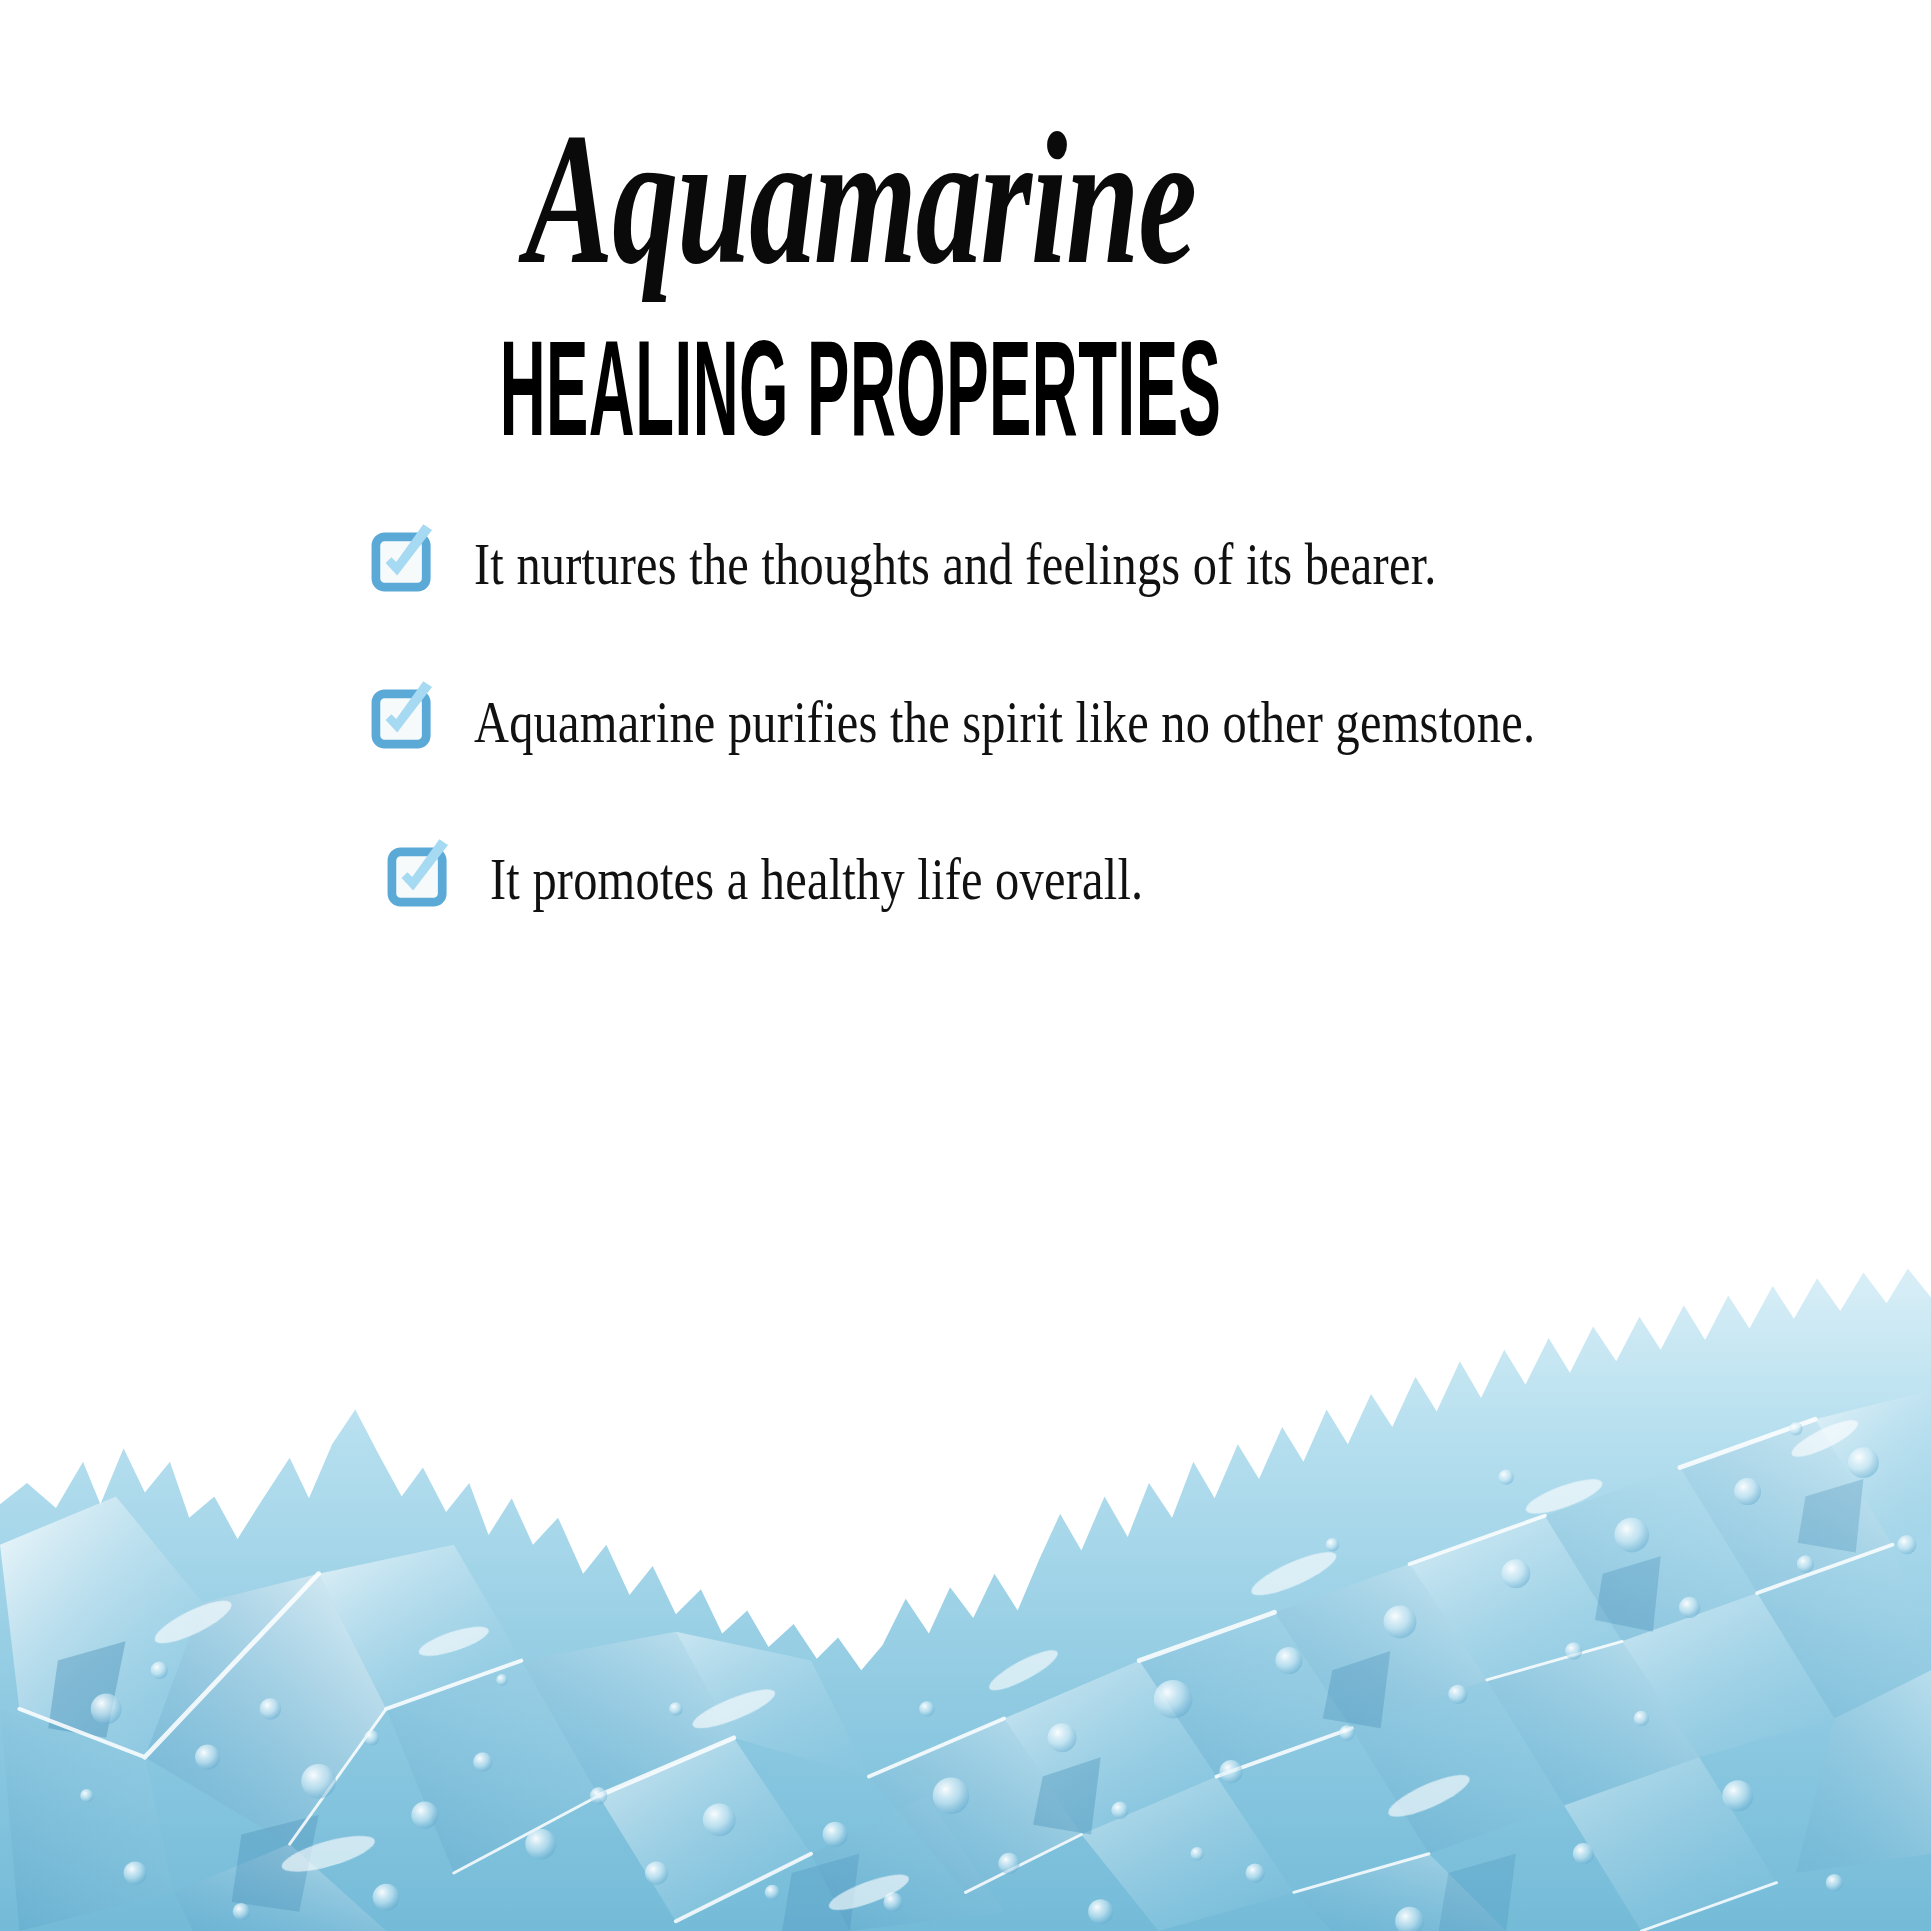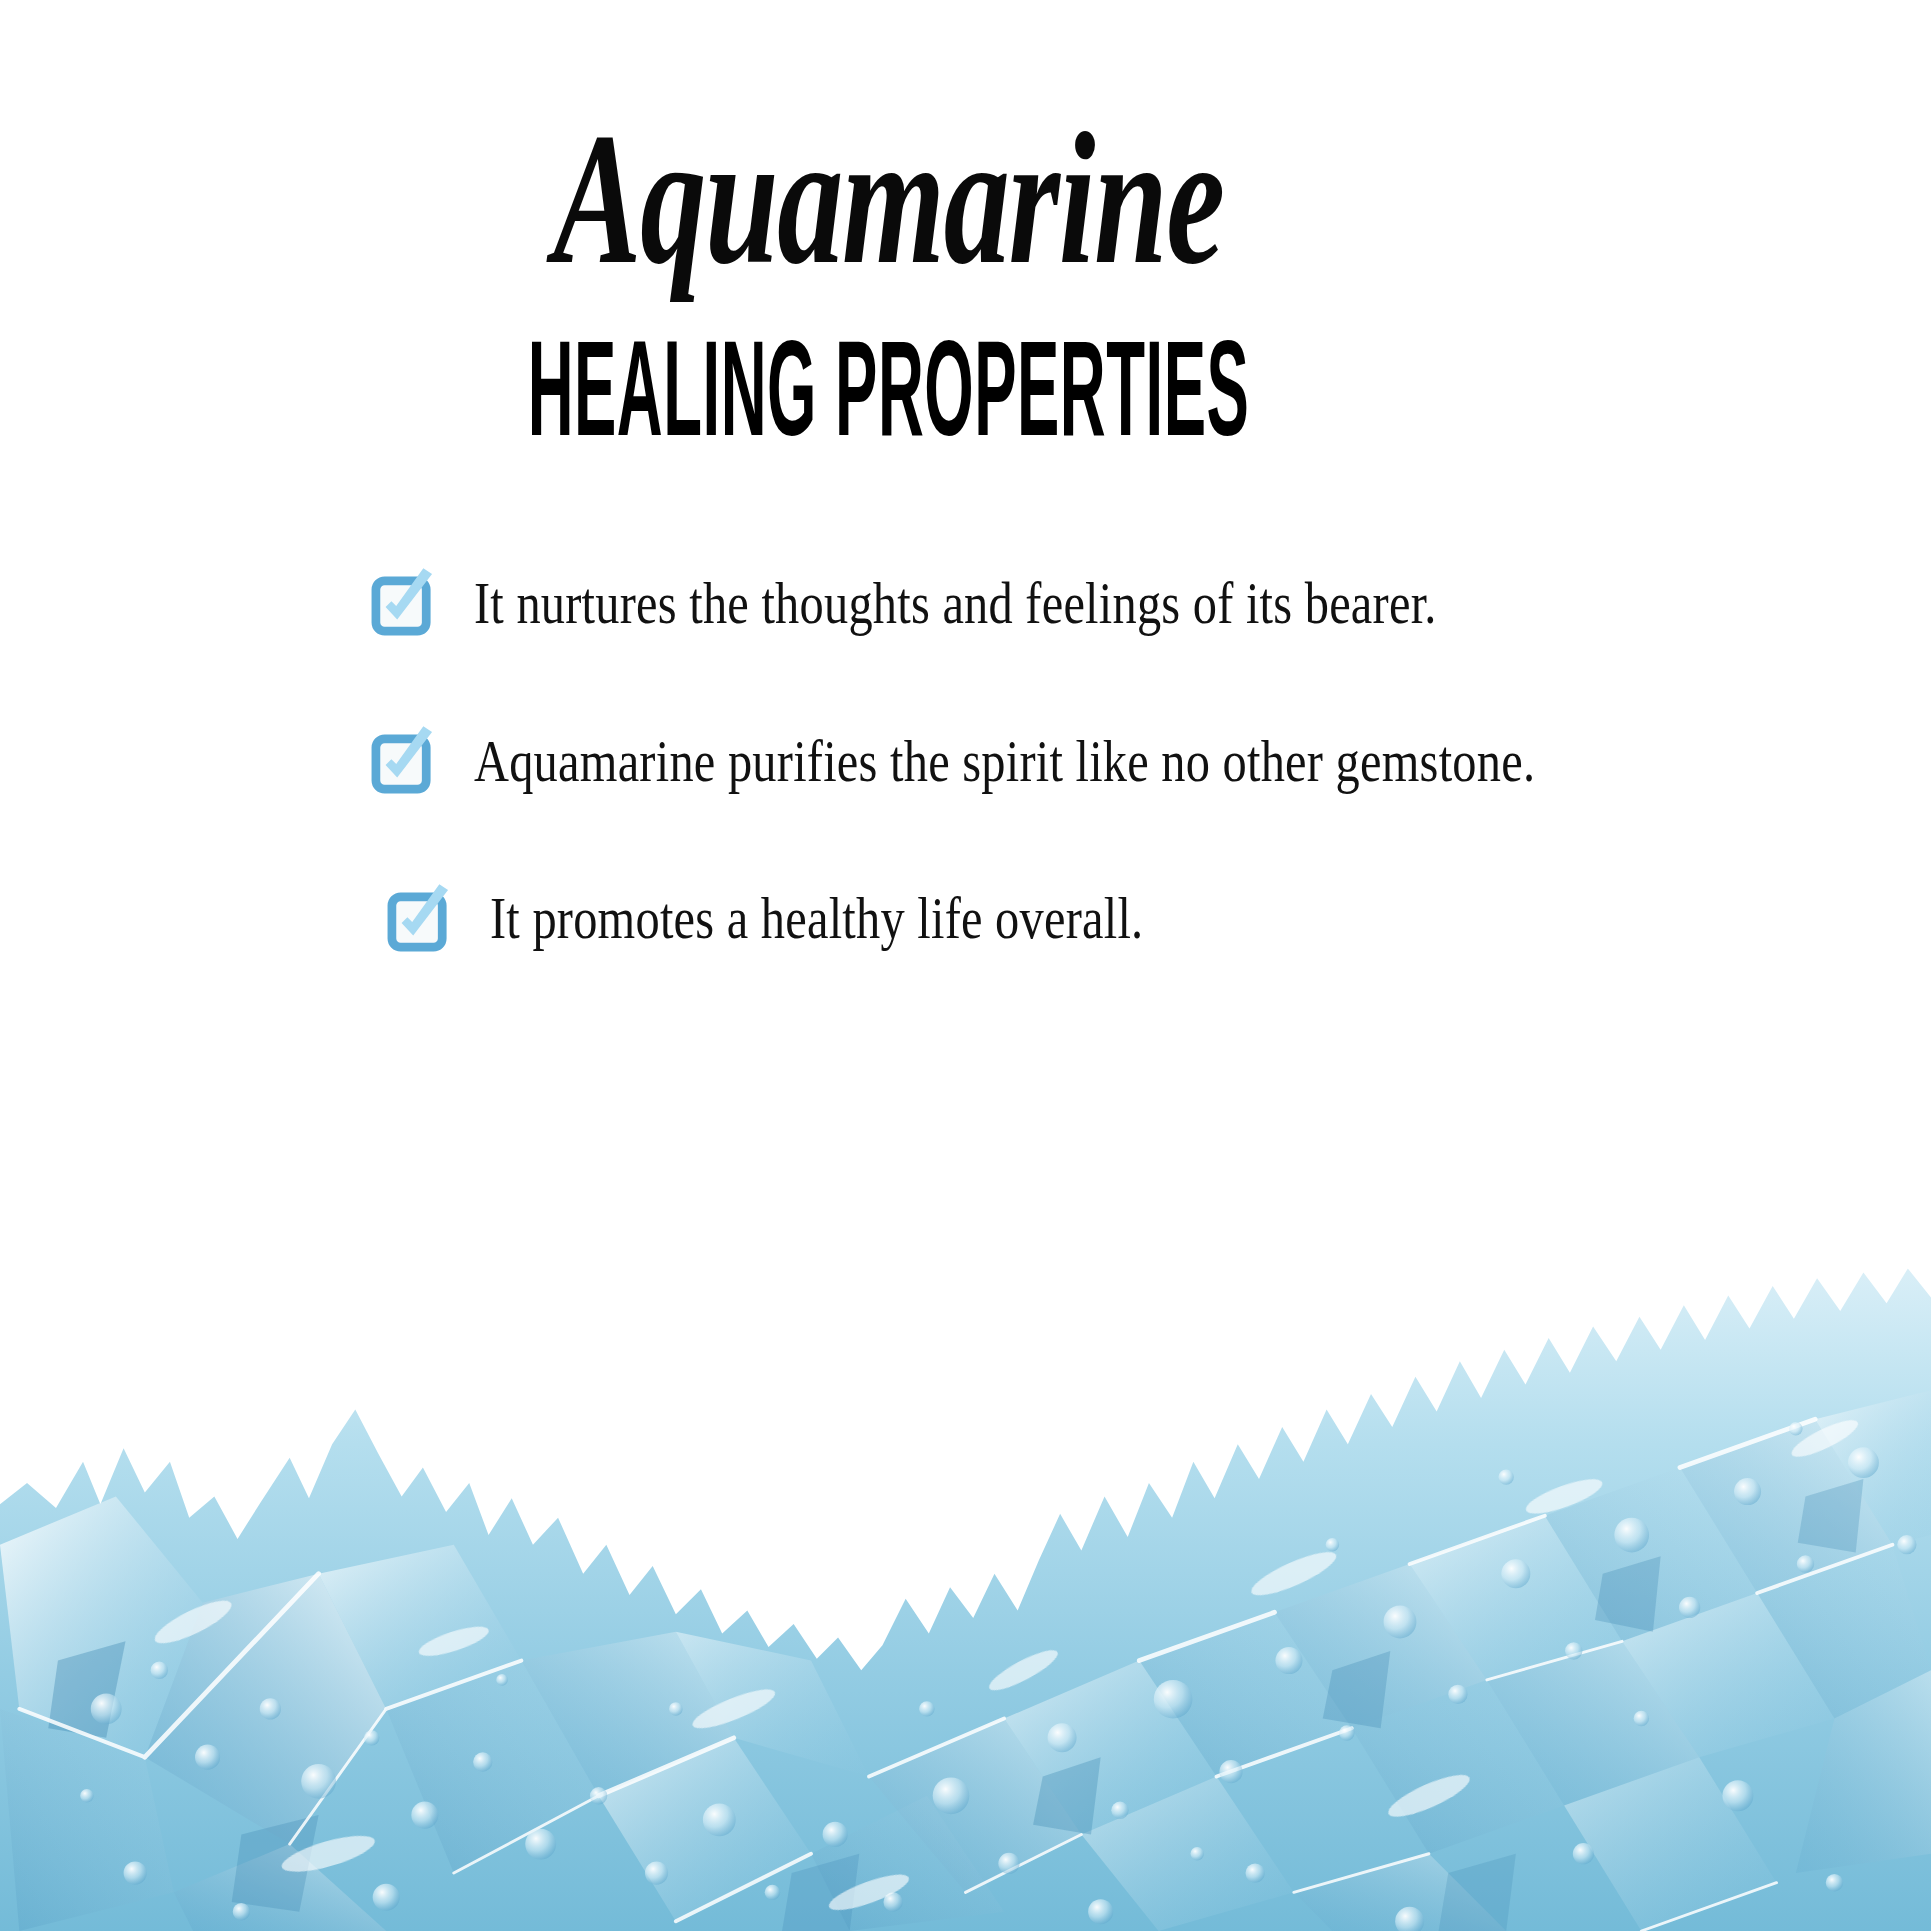--- a/index.html
+++ b/index.html
@@ -24,21 +24,20 @@
   }
 
   
   #header {
     position: absolute;
     top: 0;
     left: 0;
     width: 1721px;
     text-align: center;
     z-index: 5;
-    margin-left: 28px;
   }
   #title {
     font-family: "Liberation Serif", "DejaVu Serif", serif;
     font-weight: 700;
     font-style: italic;
     font-size: 189px;
     line-height: 1;
     letter-spacing: -1.9px;
     color: #0a0a0a;
     margin: 0;
@@ -64,23 +63,22 @@
   
   #benefits {
     position: absolute;
     top: 526px;
     left: 373px;
     width: 1429px;
     z-index: 5;
   }
   .benefit-row {
     display: flex;
-    align-items: center;
+    align-items: flex-start;
     margin-bottom: 81px;
-    margin-top: 39px;
   }
   .benefit-row.tight { margin-bottom: 42px; }
   .benefit-row:last-child { margin-bottom: 0; padding-left: 16px; }
 
   
   .check-icon {
     flex: 0 0 auto;
     width: 60px;
     height: 60px;
     margin-right: 41px;

